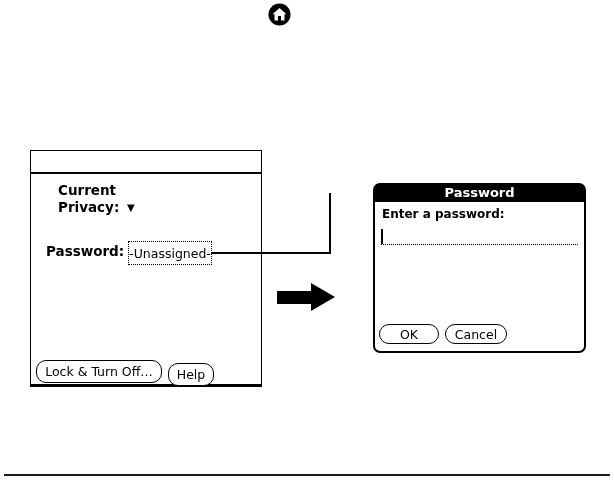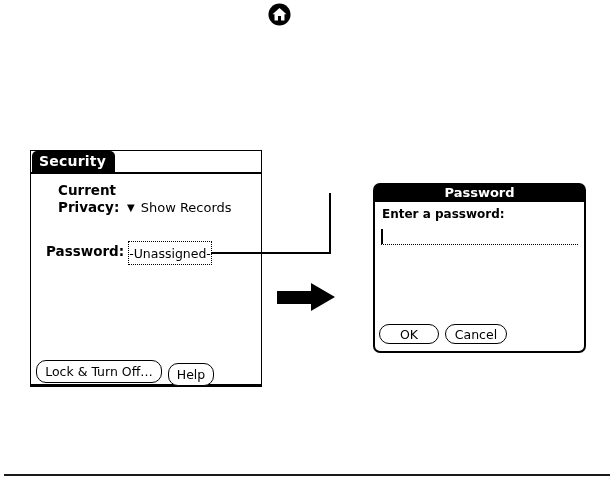--- a/index.html
+++ b/index.html
@@ -111,31 +111,27 @@
 <div class="canvas">
 
   <div class="home-icon">
     <svg width="23" height="23" viewBox="0 0 24 24">
       <circle cx="12" cy="12" r="11.5" fill="#000"></circle>
       <path d="M12 5.2 L19.3 11.8 L17.2 11.8 L17.2 18.2 L13.6 18.2 L13.6 13.6 L10.4 13.6 L10.4 18.2 L6.8 18.2 L6.8 11.8 L4.7 11.8 Z" fill="#fff"></path>
     </svg>
   </div>
 
   <div class="security">
-    <div class="sec-tab">
-      <span>Security</span>
-    </div>
     <div class="sec-tab-rule"></div>
 
     <div class="sec-label lbl-current">Current</div>
     <div class="sec-label lbl-privacy">Privacy:</div>
 
     <div class="dropdown">
       <span class="tri">▼</span>
-      <span class="dd-val">Show Records</span>
     </div>
 
     <div class="sec-label lbl-password">Password:</div>
     <div class="unassigned">
       <span>-Unassigned-</span>
     </div>
 
     <button class="pbtn btn-lock">Lock &amp; Turn Off…</button>
     <button class="pbtn btn-help">Help</button>
   </div>

